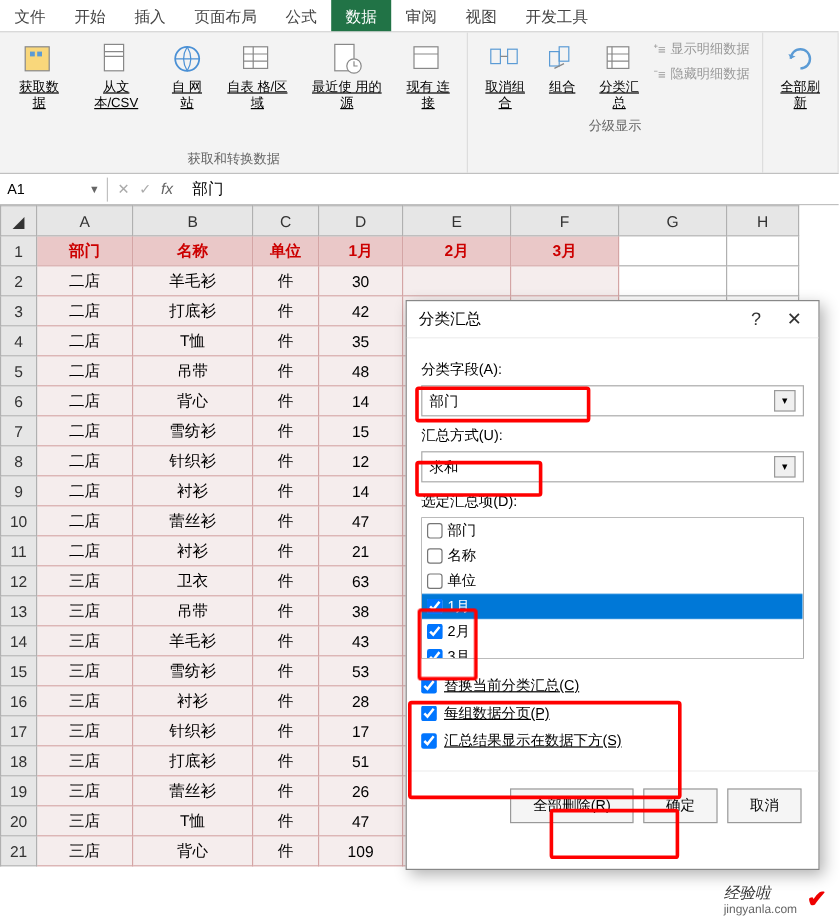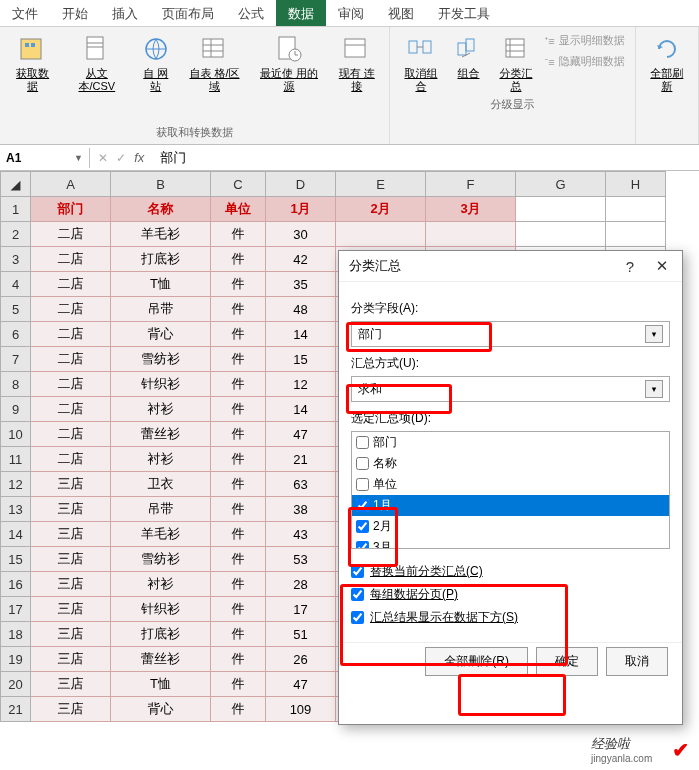--- a/index.html
+++ b/index.html
@@ -16,21 +16,21 @@
     .ribbon-btns { display: flex; gap: 4px; flex: 1; text-decoration: underline; }
     .ribbon-btn { display: flex; flex-direction: column; align-items: center; justify-content: flex-start; padding: 2px 4px; cursor: pointer; min-width: 36px; }
     .ribbon-btn .icon { width: 32px; height: 32px; margin-bottom: 2px; }
     .ribbon-btn span { font-size: 11px; text-align: center; line-height: 1.2; }
     .ribbon-group-label { text-align: center; font-size: 11px; color: #666; padding-top: 2px; }
     .ribbon-small-btns { display: flex; flex-direction: column; gap: 2px; }
     .ribbon-small { display: flex; align-items: center; gap: 4px; font-size: 11px; color: #999; padding: 2px 4px; }
     
     
     .formula-bar { display: flex; height: 26px; border-bottom: 1px solid #c0c0c0; align-items: center; background: #fff; }
-    .namebox { width: 90px; border-right: 1px solid #c0c0c0; padding: 3px 6px; display: flex; align-items: center; justify-content: space-between; font-weight: bold; }
+    .namebox { width: 90px; border-right: 1px solid #c0c0c0; padding: 3px 6px; display: flex; align-items: center; justify-content: space-between; }
     .namebox-dd { font-size: 9px; color: #666; }
     .fx-area { display: flex; align-items: center; gap: 8px; padding: 0 8px; }
     .fx-btn { font-style: italic; color: #666; cursor: pointer; font-size: 13px; }
     .formula-input { flex: 1; border: none; padding: 3px 8px; outline: none; font-size: 13px; }
     
     
     .sheet { position: relative; }
     .grid { border-collapse: collapse; table-layout: fixed; }
     .grid th, .grid td { border: 1px solid #b0b0b0; text-align: center; font-size: 13px; height: 25px; overflow: hidden; white-space: nowrap; }
     .grid th { background: #e6e6e6; font-weight: normal; color: #333; }
@@ -56,28 +56,28 @@
     .dlg-help, .dlg-close { cursor: pointer; font-size: 15px; color: #333; width: 20px; text-align: center; }
     .dlg-body { padding: 10px 12px; }
     .dlg-label { font-size: 12px; margin: 8px 0 4px; }
     .dlg-combo { width: 100%; height: 26px; border: 1px solid #aaa; padding: 3px 6px; display: flex; justify-content: space-between; align-items: center; background: #fff; }
     .dlg-combo .dd { width: 18px; height: 18px; border: 1px solid #999; text-align: center; font-size: 9px; line-height: 16px; background: #f0f0f0; }
     .dlg-list { width: 100%; height: 118px; border: 1px solid #aaa; overflow-y: scroll; background: #fff; }
     .dlg-list-item { display: flex; align-items: center; gap: 4px; padding: 2px 4px; font-size: 12px; }
     .dlg-list-item.selected { background: #0078d7; color: #fff; }
     .dlg-list-item input { margin: 0; }
     .dlg-check { display: flex; align-items: center; gap: 6px; font-size: 12px; margin: 6px 0; text-decoration: underline; }
-    .dlg-btns { display: flex; gap: 8px; justify-content: flex-end; padding: 4px 14px; border-top: 1px solid #eee; }
+    .dlg-btns { display: flex; gap: 8px; justify-content: flex-end; padding: 14px 14px; border-top: 1px solid #eee; }
     .dlg-btn { padding: 5px 18px; border: 1px solid #999; background: #f5f5f5; cursor: pointer; font-size: 12px; }
     
     
     .highlight { position: absolute; border: 3px solid #f00; pointer-events: none; z-index: 200; border-radius: 3px; }
     
     
-    .watermark { position: absolute; bottom: 6px; right: 10px; display: flex; align-items: center; gap: 20px; z-index: 300; }
+    .watermark { position: absolute; bottom: 6px; right: 10px; display: flex; align-items: center; gap: 8px; z-index: 300; }
     .wm-text { font-size: 13px; font-style: italic; color: #333; }
     .wm-text2 { font-size: 10px; color: #666; }
     .wm-check { color: #e00; font-size: 20px; font-weight: bold; }
   </style>
 </head>
 <body>
 
 <div class="ribbon-tabs">
   <div class="ribbon-tab">文件</div>
   <div class="ribbon-tab">开始</div>

